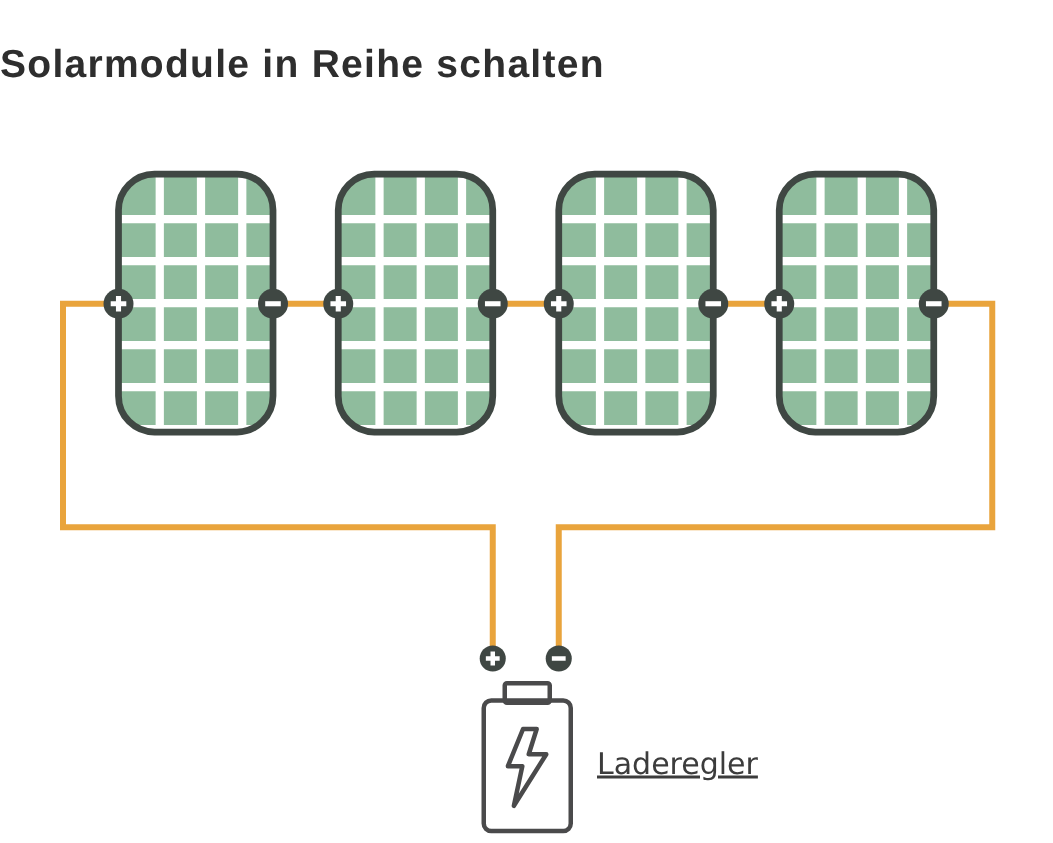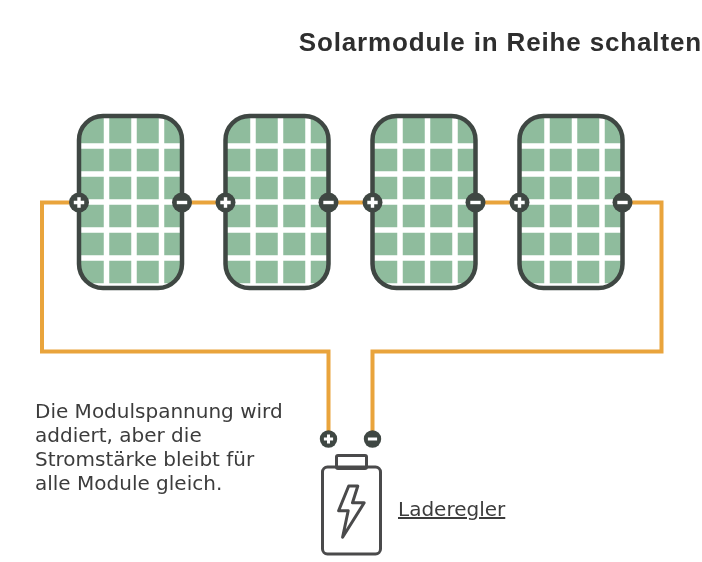--- a/index.html
+++ b/index.html
@@ -10,21 +10,21 @@
     background: var(--background, #fff);
     overflow: hidden;
     font-family: "DejaVu Sans", sans-serif;
   }
   .title {
     position: absolute;
     top: 29px;
     left: 0;
     width: 702px;
     margin: 0;
-    text-align: right;
+    text-align: left;
     font-family: "Liberation Sans", sans-serif;
     font-weight: 700;
     font-size: 26px;
     line-height: 26px;
     letter-spacing: 0.85px;
     color: var(--title-text, #2e2e2e);
   }
   .diagram {
     position: absolute;
     top: 0;
@@ -119,20 +119,16 @@
     <use href="#terminal-plus-small" x="328.5" y="439"></use>
     <use href="#terminal-minus-small" x="372.5" y="439"></use>
 
     <g>
       <rect class="controller-stroke" x="336.5" y="455.5" width="30" height="13" rx="1.5"></rect>
       <rect class="controller-stroke" x="322.5" y="467" width="58" height="87" rx="5"></rect>
       <polygon class="controller-stroke" stroke-linejoin="round" points="348.7,486 357.8,486 352.5,502.8 364.2,502.8 342.6,537.2 348.2,510.8 338.6,510.8"></polygon>
     </g>
   </svg>
 
-  <p class="description">Die Modulspannung wird
-addiert, aber die
-Stromstärke bleibt für
-alle Module gleich.</p>
 
   <p class="controller-label">Laderegler</p>
 
 </div>
 
 </body></html>

